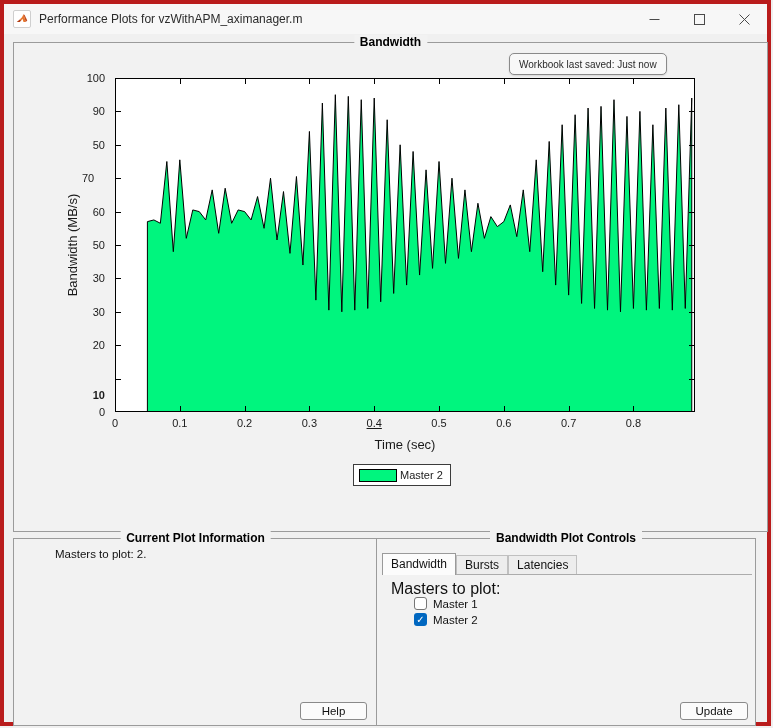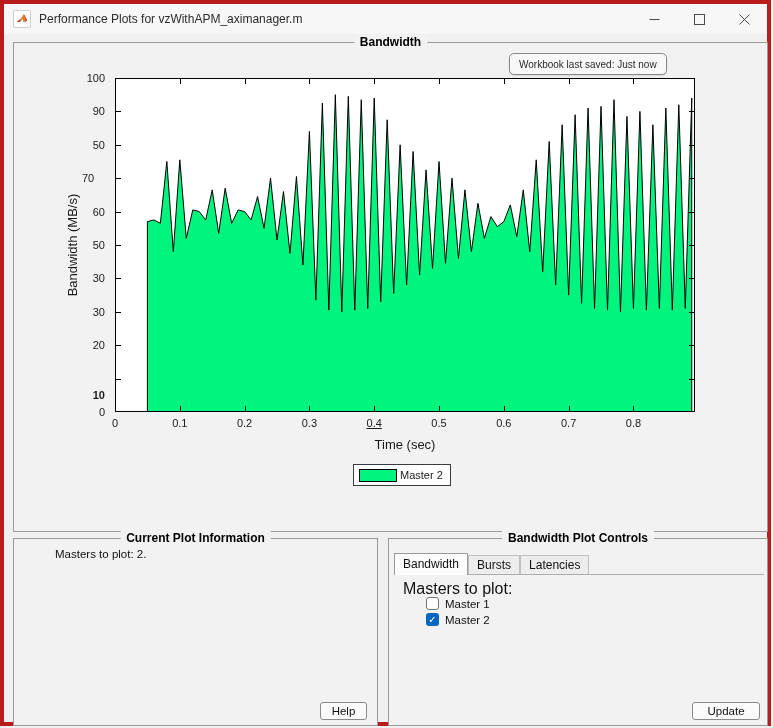--- a/index.html
+++ b/index.html
@@ -41,40 +41,40 @@
   .tooltip { position:absolute; left:505px; top:49px; height:22px; display:flex; align-items:center;
              background:#F8F8F8; border:1px solid #8A8A8A; border-radius:5px; padding:0 9px;
              font-size:10px; color:#2B2B2B; z-index:20; box-shadow:0 1px 2px rgba(0,0,0,0.12); white-space:nowrap; }
 
   
   .info-panel { left:9px; top:534px; width:365px; height:188px; }
   .info-line1 { position:absolute; left:9px; top:9px; font-size:11.5px; color:#111; white-space:nowrap;padding-left:32px; }
   .info-line2 { position:absolute; left:9px; top:34px; font-size:11.5px; color:#111; white-space:nowrap; }
 
   
-  .controls-panel { left:384px; top:534px; width:380px; height:188px; }
+  .controls-panel { left:372px; top:534px; width:380px; height:188px; }
   .tabs { position:absolute; left:5px; top:14px; width:370px; display:flex; align-items:flex-end;
           border-bottom:1px solid #ACACAC; }
   .tab { height:19px; line-height:18px; padding:0 8px; font-size:12px; color:#111;
          background:#EDEDED; border:1px solid #C0C0C0; border-bottom:none; cursor:default; }
   .tab.active { height:22px; line-height:21px; background:#FCFCFC; border-color:#9A9A9A;
                 margin-bottom:-1px; position:relative; z-index:2; }
   .masters-label { position:absolute; left:14px; top:41px; font-size:16px; color:#111; }
   .checkbox-list { position:absolute; left:37px; top:57px; }
   .cb-row { display:flex; align-items:center; height:15px; margin-bottom:1px; }
   .cb-box { width:13px; height:13px; border-radius:3px; border:1px solid #767676; background:#FFFFFF;
             display:flex; align-items:center; justify-content:center; font-size:10px; color:#FFF; line-height:1; }
   .cb-box.checked { border-color:transparent; }
   .cb-label { font-size:11.5px; color:#111; margin-left:6px; }
 
   
   .btn { position:absolute; height:18px; border:1px solid #8A8A8A; border-radius:3px; background:#FBFBFB;
          font-family:"Liberation Sans",sans-serif; font-size:11.5px; color:#111; display:flex;
          align-items:center; justify-content:center; cursor:default; }
-  .help-btn { right:10px; bottom:5px; width:47px; }
+  .help-btn { right:10px; bottom:5px; width:67px; }
   .update-btn { right:7px; bottom:5px; width:68px; }
 </style>
 </head>
 <body>
 
 <div class="window">
 
   <div class="titlebar">
     <span class="app-icon">
       <svg width="12" height="12" viewBox="0 0 16 16">

